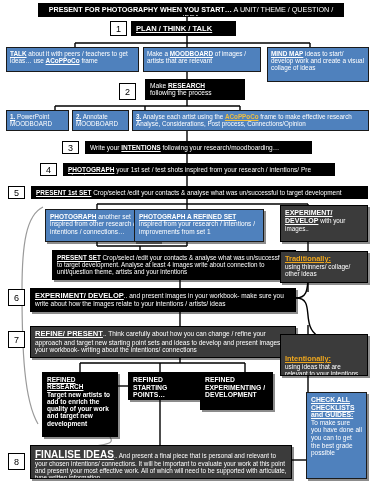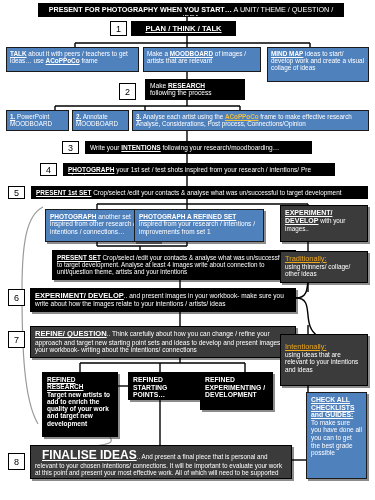--- a/index.html
+++ b/index.html
@@ -25,21 +25,21 @@
   .numbox {
     position:absolute;
     background:#ffffff;
     color:#000000;
     border:1px solid #000;
     display:flex; align-items:center; justify-content:center;
     font-size:9px; font-weight:400; z-index:4;
   }
 
   .hdr { font-weight:bold; text-decoration:underline; }
-  .hdr-o { font-weight:normal; text-decoration:underline; color:#f0a81e;margin-top:20px; }
+  .hdr-o { font-weight:bold; text-decoration:underline; color:#f0a81e;margin-top:20px; }
   .hdr-b { font-weight:bold; text-decoration:underline; color:#ffffff; }
   .shadow { box-shadow:2px 2px 0 rgba(0,0,0,0.45); }
   svg.conn { position:absolute; left:0; top:0; width:375px; height:500px; z-index:1; pointer-events:none; }
 </style>
 </head>
 <body>
 
 <div id="stage">
 
   <svg class="conn" viewBox="0 0 375 500">
@@ -110,21 +110,21 @@
 
       <path d="M110 437 C 115 444, 105 444, 96 446" stroke="#9a9a9a" stroke-width="1.2"></path>
     </g>
   </svg>
 
   <div class="box black" style="left:38px; top:3px; width:306px; height:14px; padding:2px 4px; font-size:7.2px; text-align:center;">
     <span class="hdr" style="text-decoration:none; font-weight:bold;">PRESENT FOR PHOTOGRAPHY WHEN YOU START…</span><span style="font-weight:400;"> A UNIT/  THEME /  QUESTION / IDEA</span>
   </div>
 
   <div class="numbox" style="left:110px; top:21px; width:17px; height:15px;">1</div>
-  <div class="box black" style="left:131px; top:21px; width:105px; height:15px; padding:3px 4px; font-size:7.6px; text-align:center;">
+  <div class="box black" style="left:131px; top:21px; width:105px; height:15px; padding:3px 4px; font-size:7.6px; ">
     <span class="hdr">PLAN / THINK / TALK</span>
   </div>
 
   <div class="box blue" style="left:6px; top:47px; width:133px; height:25px; padding:2px 3px; font-size:6.4px;">
     <span class="hdr">TALK</span><span> about it with peers / teachers to get ideas… use </span><span class="hdr">ACoPPoCo</span><span> frame</span>
   </div>
 
   <div class="box blue" style="left:143px; top:47px; width:118px; height:25px; padding:2px 3px; font-size:6.4px;">
     <span>Make a </span><span class="hdr">MOODBOARD</span><span> of images / artists that are relevant</span>
   </div>
@@ -181,47 +181,47 @@
     <span class="hdr">PRESENT SET</span><span> Crop/select /edit your contacts &amp; analyse what was un/successful to target development.  Analyse at least 4 images write about connection to unit/question theme, artists and your intentions</span>
   </div>
 
   <div class="numbox" style="left:8px; top:289px; width:17px; height:17px;">6</div>
   <div class="box black shadow" style="left:30px; top:288px; width:266px; height:24px; padding:3px 4px; font-size:6.5px;">
     <span class="hdr" style="font-size:7.5px;">EXPERIMENT/ DEVELOP</span><span>.. and present images in your workbook- make sure you write about how the images relate to your intentions / artists/ ideas</span>
   </div>
 
   <div class="numbox" style="left:8px; top:331px; width:17px; height:17px;">7</div>
   <div class="box gray shadow" style="left:30px; top:326px; width:266px; height:32px; padding:3px 4px; font-size:6.5px;">
-    <span class="hdr" style="font-size:7.6px;">REFINE/ QUESTION</span><span>.. Think carefully about how you can change / refine your approach and target new starting point sets and ideas to develop and present images in your workbook- writing about the intentions/ connections</span>
+    <span class="hdr" style="font-size:7.6px;">REFINE/ PRESENT</span><span>.. Think carefully about how you can change / refine your approach and target new starting point sets and ideas to develop and present images in your workbook- writing about the intentions/ connections</span>
   </div>
 
   <div class="box gray shadow" style="left:280px; top:251px; width:88px; height:32px; padding:3px 4px; font-size:6.4px;">
     <span class="hdr-o" style="font-size:7.4px;">Traditionally:</span><br><span>using thinners/ collage/ other ideas</span>
   </div>
 
 
-  <div class="box gray shadow" style="left:280px; top:334px; width:88px; height:52px; padding:8px 4px; font-size:6.4px;">
+  <div class="box gray shadow" style="left:280px; top:334px; width:88px; height:27px; padding:20px 4px; font-size:6.4px;">
     <span class="hdr-o" style="font-size:7.4px;">Intentionally:</span><br><span>using ideas that are relevant to your intentions and ideas</span>
   </div>
 
   <div class="box black shadow" style="left:42px; top:372px; width:76px; height:65px; padding:3px 4px; font-size:6.5px; font-weight:bold;">
     <span class="hdr">REFINED RESEARCH</span><br><span>Target new artists to add to enrich the quality of your work and target new development</span>
   </div>
 
   <div class="box black shadow" style="left:128px; top:372px; width:72px; height:28px; padding:3px 4px; font-size:6.8px; font-weight:bold;">
     <span>REFINED STARTING POINTS…</span>
   </div>
 
   <div class="box black shadow" style="left:200px; top:372px; width:73px; height:38px; padding:3px 4px; font-size:6.8px; font-weight:bold;">
     <span>REFINED EXPERIMENTING / DEVELOPMENT</span>
   </div>
 
   <div class="numbox" style="left:8px; top:453px; width:17px; height:17px;">8</div>
   <div class="box gray shadow" style="left:30px; top:445px; width:262px; height:34px; padding:3px 4px; font-size:6.3px;">
-    <span class="hdr" style="font-size:12px;margin-left:7px;">FINALISE IDEAS</span><span>.. And present a final piece that is personal and relevant to your chosen intentions/ connections.  It will be important to evaluate your work at this point and present your most effective work.  All of which will need to be supported with articulate, type written information</span>
+    <span class="hdr" style="font-size:10px;">FINALISE IDEAS</span><span>.. And present a final piece that is personal and relevant to your chosen intentions/ connections.  It will be important to evaluate your work at this point and present your most effective work.  All of which will need to be supported with articulate, type written information</span>
   </div>
 
   <div class="box blue shadow" style="left:306px; top:392px; width:61px; height:87px; padding:3px 4px; font-size:6.8px;">
     <span class="hdr-b">CHECK ALL CHECKLISTS and GUIDES:</span>
     <span style="font-size:6.5px;">To make sure you have done all you can to get the best grade possible</span>
   </div>
 
 </div>
 
 </body></html>

